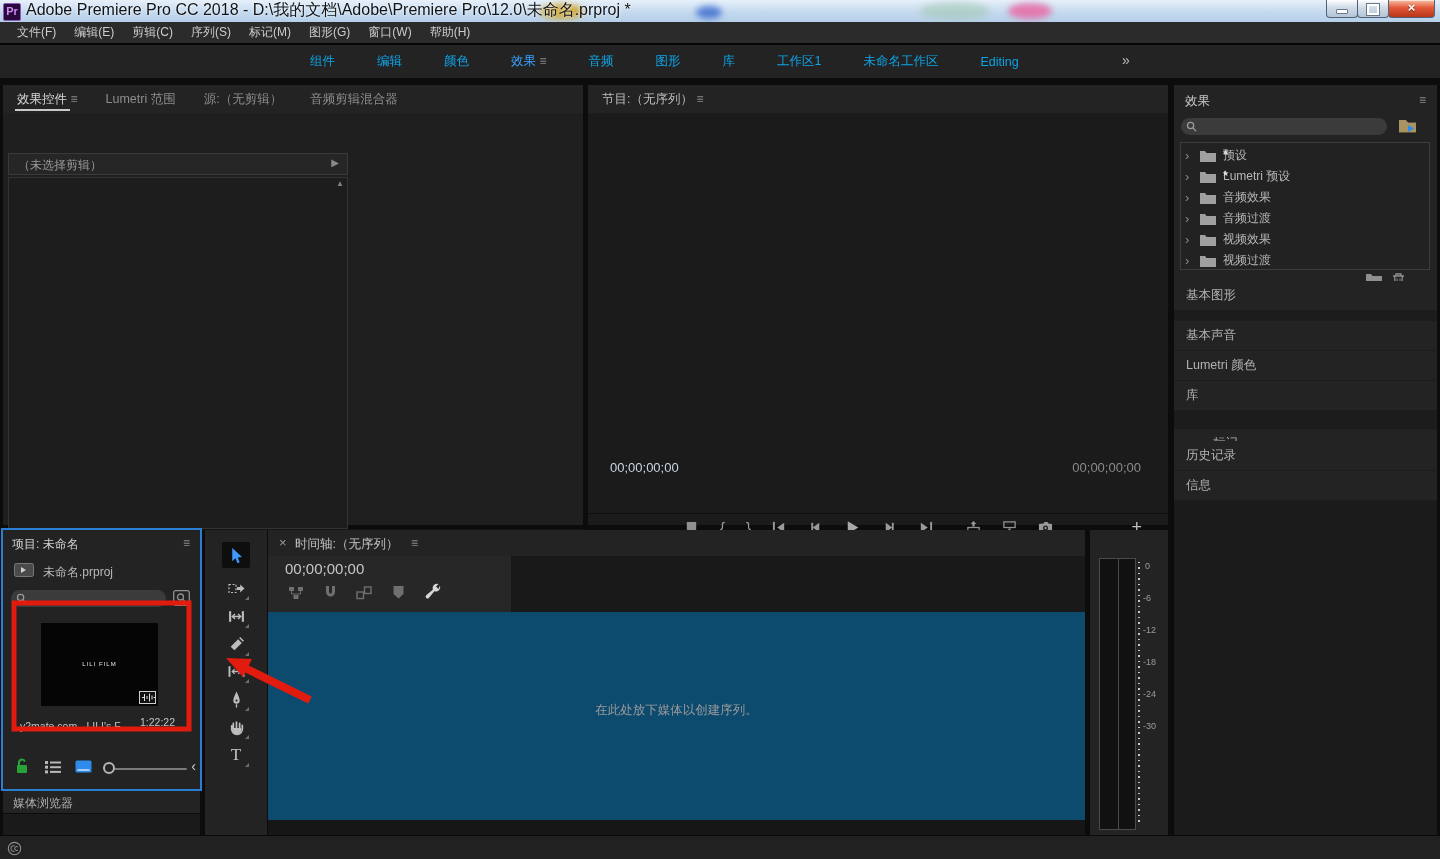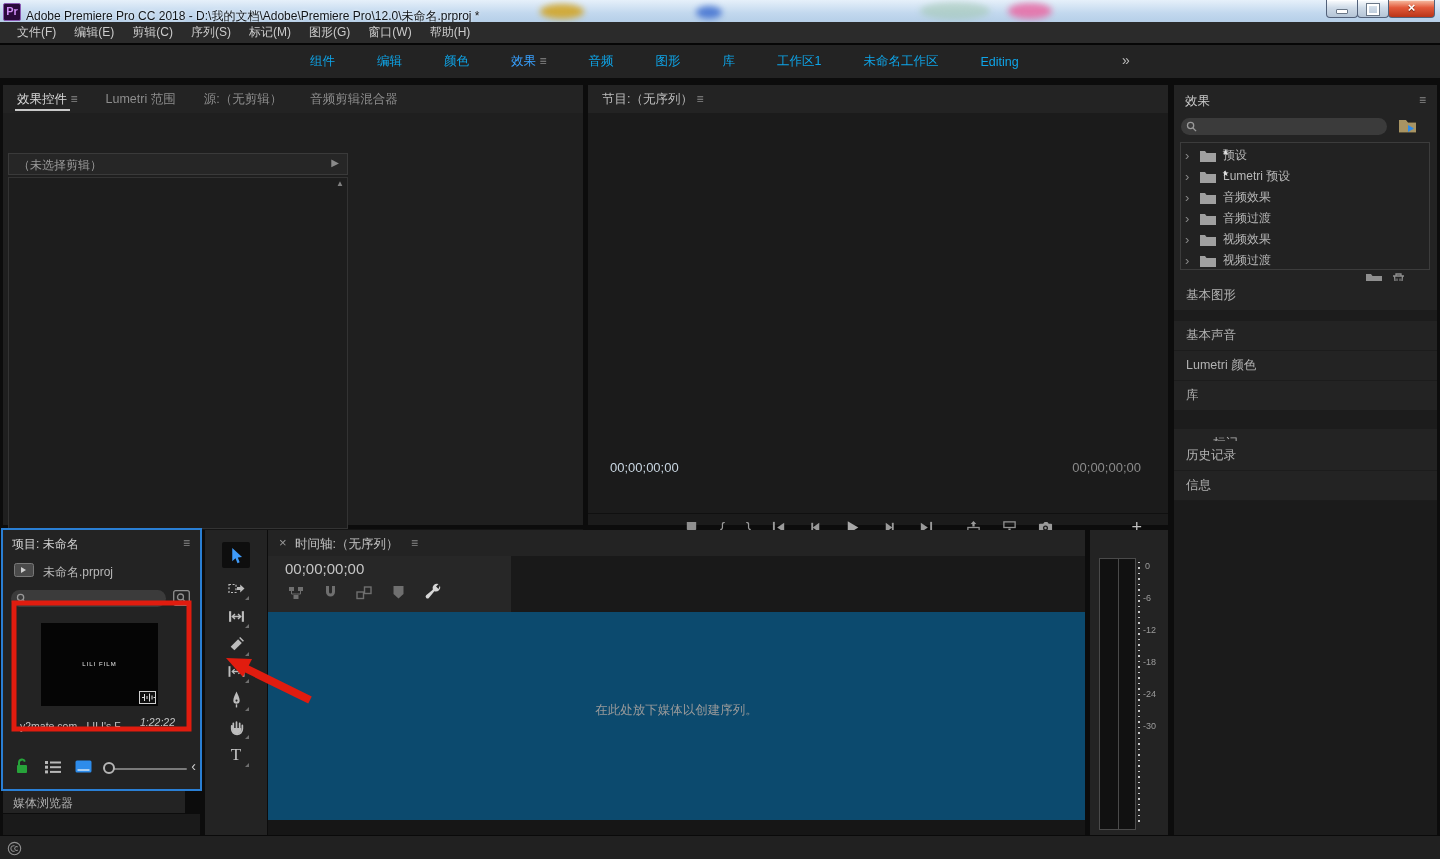--- a/index.html
+++ b/index.html
@@ -8,21 +8,21 @@
   .abs{position:absolute;}
   .panel{position:absolute;background:#232323;}
   .blue{color:#38a1ff;}
   .ham{font-size:12px;color:#8a8a8a;letter-spacing:0;}
   svg{display:block;}
   
   #titlebar{left:0;top:0;width:1440px;height:22px;background:linear-gradient(#e6f0fa,#c2d8ee 60%,#b6cfe8);}
   .blob{position:absolute;filter:blur(3px);border-radius:50%;opacity:.85;}
   #appbadge{left:3px;top:3px;width:16px;height:16px;background:#2a0a3c;border:1px solid #8a5bb4;
             color:#cf8df5;font-size:11px;font-weight:bold;text-align:center;line-height:15px;border-radius:2px;}
-  #wtitle{left:26px;top:8px;color:#101418;font-size:12px;text-shadow:0 0 3px #fff;white-space:nowrap;}
+  #wtitle{left:26px;top:0;color:#101418;font-size:16px;text-shadow:0 0 3px #fff;white-space:nowrap;}
   .winbtn{position:absolute;top:0;height:17px;border:1px solid #52617a;border-top:none;border-radius:0 0 4px 4px;
           box-shadow:inset 0 1px 0 rgba(255,255,255,.6);}
   .winbtn.gray{background:linear-gradient(#fdfeff,#cfdbe8 45%,#b4c4d6);}
   .winbtn.red{background:linear-gradient(#f7c0a6,#e2593a 45%,#b93418);}
   .glyph-min{position:absolute;left:9px;top:9px;width:10px;height:3px;background:#fff;border:1px solid #6a7787;border-radius:1px;}
   .glyph-max{position:absolute;left:9px;top:4px;width:8px;height:7px;border:2px solid #fff;outline:1px solid #6a7787;background:transparent;}
   .glyph-x{position:absolute;left:0;top:0;width:100%;text-align:center;color:#fff;font-weight:bold;font-size:13px;line-height:16px;text-shadow:0 1px 1px #70260f;}
   
   #menubar{left:0;top:22px;width:1440px;height:21px;background:#2b2b2b;display:flex;align-items:center;padding-left:8px;box-sizing:border-box;}
   .menu-item{padding:0 9px;color:#cccccc;font-size:12px;cursor:default;}
@@ -309,21 +309,21 @@
       </svg>
 
     <div class="thumb" style="left:38px;top:93px;width:117px;height:83px;">
       <span style="position:absolute;left:0;right:0;top:38px;text-align:center;color:#e8e8e8;font-size:6px;letter-spacing:1px;">LILI FILM</span>
       <svg style="position:absolute;right:2px;bottom:2px;width:17px;height:13px;" viewBox="0 0 17 13">
           <rect x="0.5" y="0.5" width="16" height="12" fill="#101010" stroke="#cfcfcf"></rect>
           <path d="M3 6.5 h2 M5.5 3 v7 M8 5 v3 M10.5 2.5 v8 M13 4.5 v4 M14.5 6.5 h1.5" stroke="#e0e0e0" stroke-width="1"></path>
         </svg>
     </div>
     <span style="position:absolute;left:17px;top:190px;color:#c4c4c4;font-size:10.5px;white-space:nowrap;">y2mate.com - LILI's F...</span>
-    <span style="position:absolute;left:137px;top:186px;color:#c4c4c4;font-size:10.5px;font-style:italic;">1:22:22</span>
+    <span style="position:absolute;left:137px;top:186px;color:#c4c4c4;font-size:10.5px;">1:22:22</span>
 
     <svg style="position:absolute;left:12px;top:227px;width:14px;height:17px;" viewBox="0 0 14 17">
         <path d="M3 8 V5.5 a4 4 0 0 1 7.8 -1.2 L8.9 5 A2 2 0 0 0 5 5.5 V8 Z" fill="#27a33a"></path>
         <rect x="2" y="8" width="10" height="8" rx="1" fill="#27a33a"></rect>
       </svg>
     <svg style="position:absolute;left:41px;top:230px;width:18px;height:14px;" viewBox="0 0 18 14">
         <g fill="#b8b8b8">
           <rect x="1" y="1" width="3" height="3"></rect>
           <rect x="6" y="1.5" width="11" height="2"></rect>
           <rect x="1" y="5.7" width="3" height="3"></rect>
@@ -334,21 +334,21 @@
       </svg>
     <svg style="position:absolute;left:72px;top:230px;width:17px;height:13px;" viewBox="0 0 17 13">
         <rect x="0.5" y="0.5" width="16" height="12" rx="1.5" fill="#2d8ceb"></rect>
         <rect x="2.5" y="9" width="12" height="2" fill="#a7cdf2"></rect>
       </svg>
     <div style="position:absolute;left:104px;top:238px;width:80px;height:2px;background:#7a7a7a;border-radius:1px;"></div>
     <div style="position:absolute;left:100px;top:232px;width:12px;height:12px;border:2px solid #b5b5b5;border-radius:50%;background:#232323;box-sizing:border-box;"></div>
     <span style="position:absolute;right:4px;top:228px;color:#cfcfcf;font-size:14px;">‹</span>
   </div>
 
-  <div class="panel" style="left:3px;top:791px;width:166px;height:22px;padding-left:16px;">
+  <div class="panel" style="left:3px;top:791px;width:197px;height:22px;">
     <span style="position:absolute;left:10px;top:4px;color:#b0b0b0;">媒体浏览器</span>
   </div>
   <div class="panel" style="left:3px;top:814px;width:197px;height:21px;background:#1a1a1a;"></div>
 
   <div class="abs" id="tools">
     <div class="tool" style="top:12px;background:#0e0e0e;border-radius:2px;">
       <svg class="tsvg" viewBox="0 0 16 16">
           <path d="M4 1 L4 13.5 L7.1 10.6 L8.9 15.2 L11 14.3 L9.2 9.8 L13.2 9.4 Z" fill="#3f9bfa" stroke="none"></path>
         </svg>
     </div>

